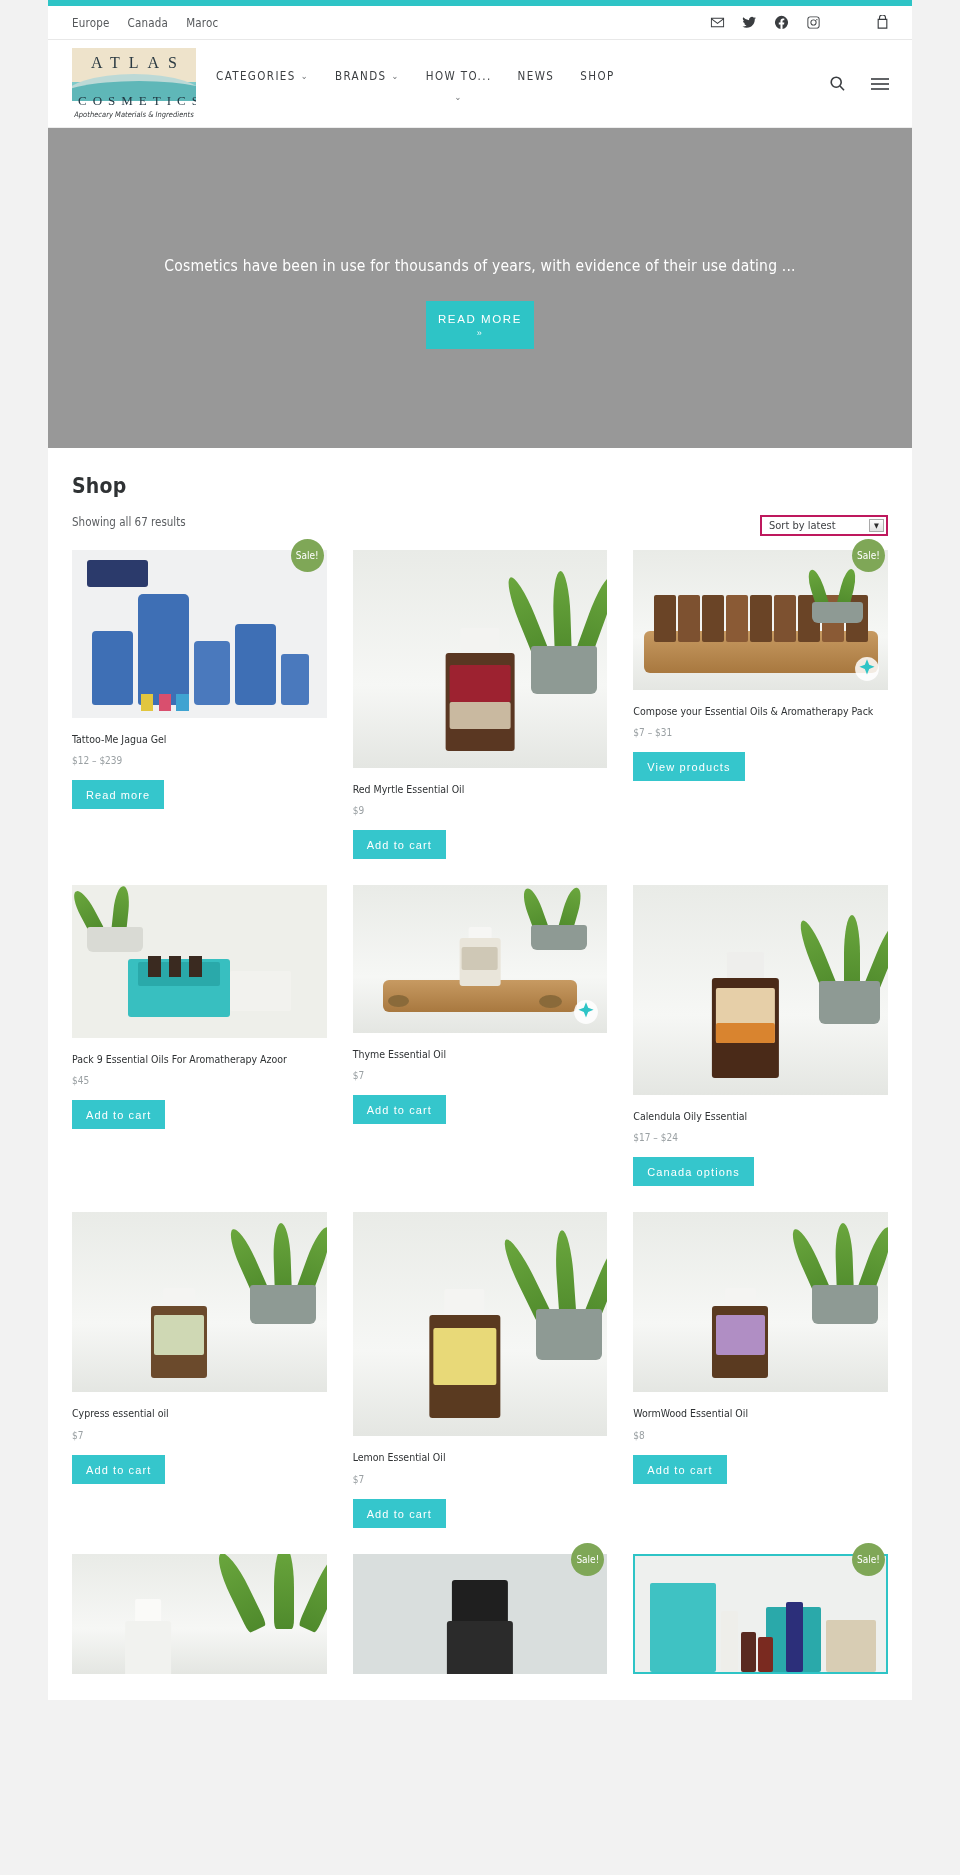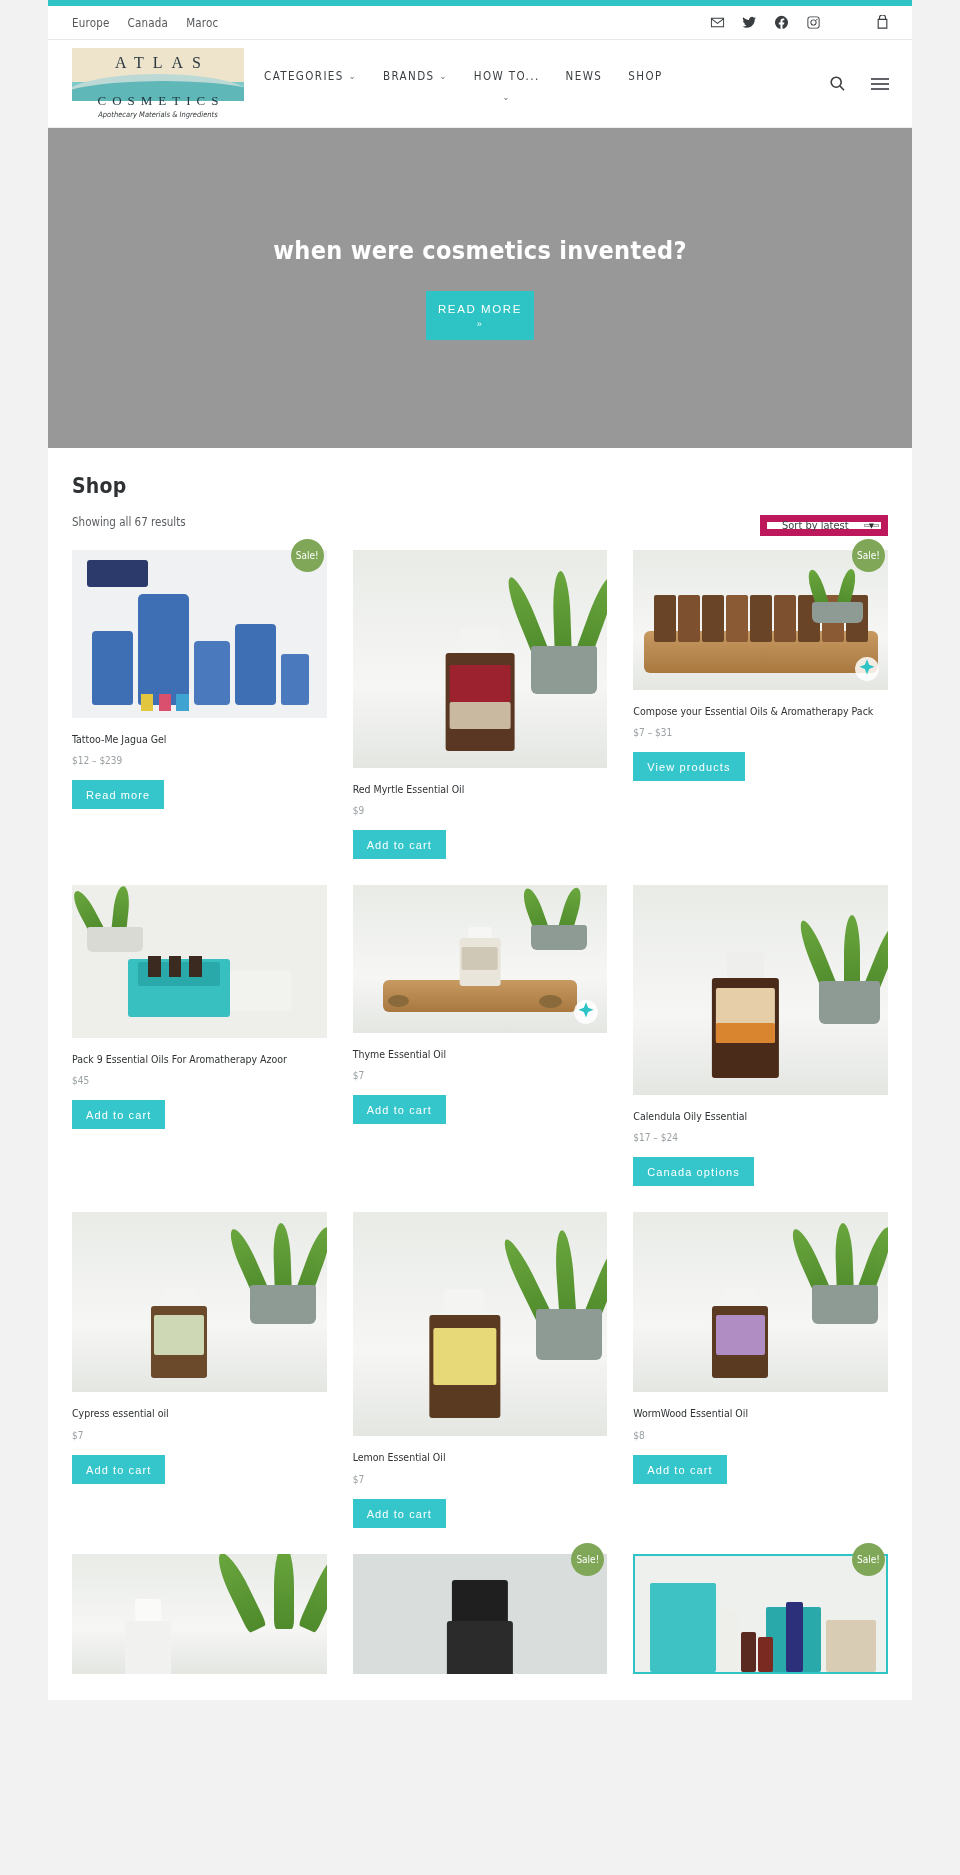--- a/index.html
+++ b/index.html
@@ -43,21 +43,21 @@
   .topbar-social .ic { width: 15px; height: 15px; display: block; color: #3a3d40; }
   .topbar-social .ic svg { display: block; width: 15px; height: 15px; fill: currentColor; }
   .topbar-social .cart-sep { width: 20px; }
   
   .header {
     height: 88px;
     display: flex; align-items: center;
     padding: 0 22px 0 24px;
     border-bottom: 1px solid #ededed;
   }
-  .logo { width: 172px; height: 72px; position: relative; overflow: hidden; display:block; }
+  .logo { width: 124px; height: 72px; position: relative; overflow: hidden; display:block; }
   .logo .sky { position: absolute; inset: 0 0 20px 0; background: #eee3cb; }
   .logo .sea { position: absolute; left: 0; right: 0; top: 34px; bottom: 20px; background: #7ecac9; }
   .logo .wave1 {
     position: absolute; left: -8px; right: -8px; top: 26px; height: 22px;
     border-radius: 50%/100% 100% 0 0;
     background: #bcd9d6;
   }
   .logo .wave2 {
     position: absolute; left: -20px; right: -30px; top: 33px; height: 20px;
     border-radius: 50%/100% 100% 0 0;
@@ -117,24 +117,24 @@
     font-size: 21px; color: #2f3234; font-weight: bold; letter-spacing: .2px;
   }
   .shop-meta { display: flex; margin-top: 17px; }
   .result-count {
     font-family: "DejaVu Sans Condensed", "Liberation Sans", sans-serif;
     font-size: 11.5px; color: #5b5e61;
   }
   .sort-select {
     margin-left: auto;
     width: 128px; height: 21px;
-    border: 7px solid #be185d; background: #fff;
+    border: 2px solid #be185d; background: #fff;
     font-family: "DejaVu Sans Condensed", "Liberation Sans", sans-serif;
     font-size: 11px; color: #3e4144;
-    display: flex; align-items: center; padding-left: 15px;
+    display: flex; align-items: center; padding-left: 7px;
     position: relative; cursor: pointer;
   }
   .sort-select .arrow {
     position: absolute; right: 2px; top: 2px; bottom: 2px; width: 15px;
     background: linear-gradient(#fefefe, #e3e3e3);
     border: 1px solid #a9a9a9;
     display: flex; align-items: center; justify-content: center;
     font-size: 7px; color: #2d2d2d;
   }
   
@@ -280,21 +280,21 @@
           <svg width="20" height="14" viewBox="0 0 20 14">
               <line x1="1" y1="2" x2="19" y2="2"></line>
               <line x1="1" y1="7" x2="19" y2="7"></line>
               <line x1="1" y1="12" x2="19" y2="12"></line>
             </svg>
         </a>
       </div>
     </div>
 
     <section class="hero">
-      <h1>when were cosmetics invented?</h1>
+      <p>Cosmetics have been in use for thousands of years, with evidence of their use dating ...</p>
       <button class="hero-btn">
         <span>READ MORE</span>
         <span class="chevs">»</span>
       </button>
     </section>
 
     <section class="shop">
       <h2 class="shop-title">Shop</h2>
       <div class="shop-meta">
         <span class="result-count">Showing all 67 results</span>

